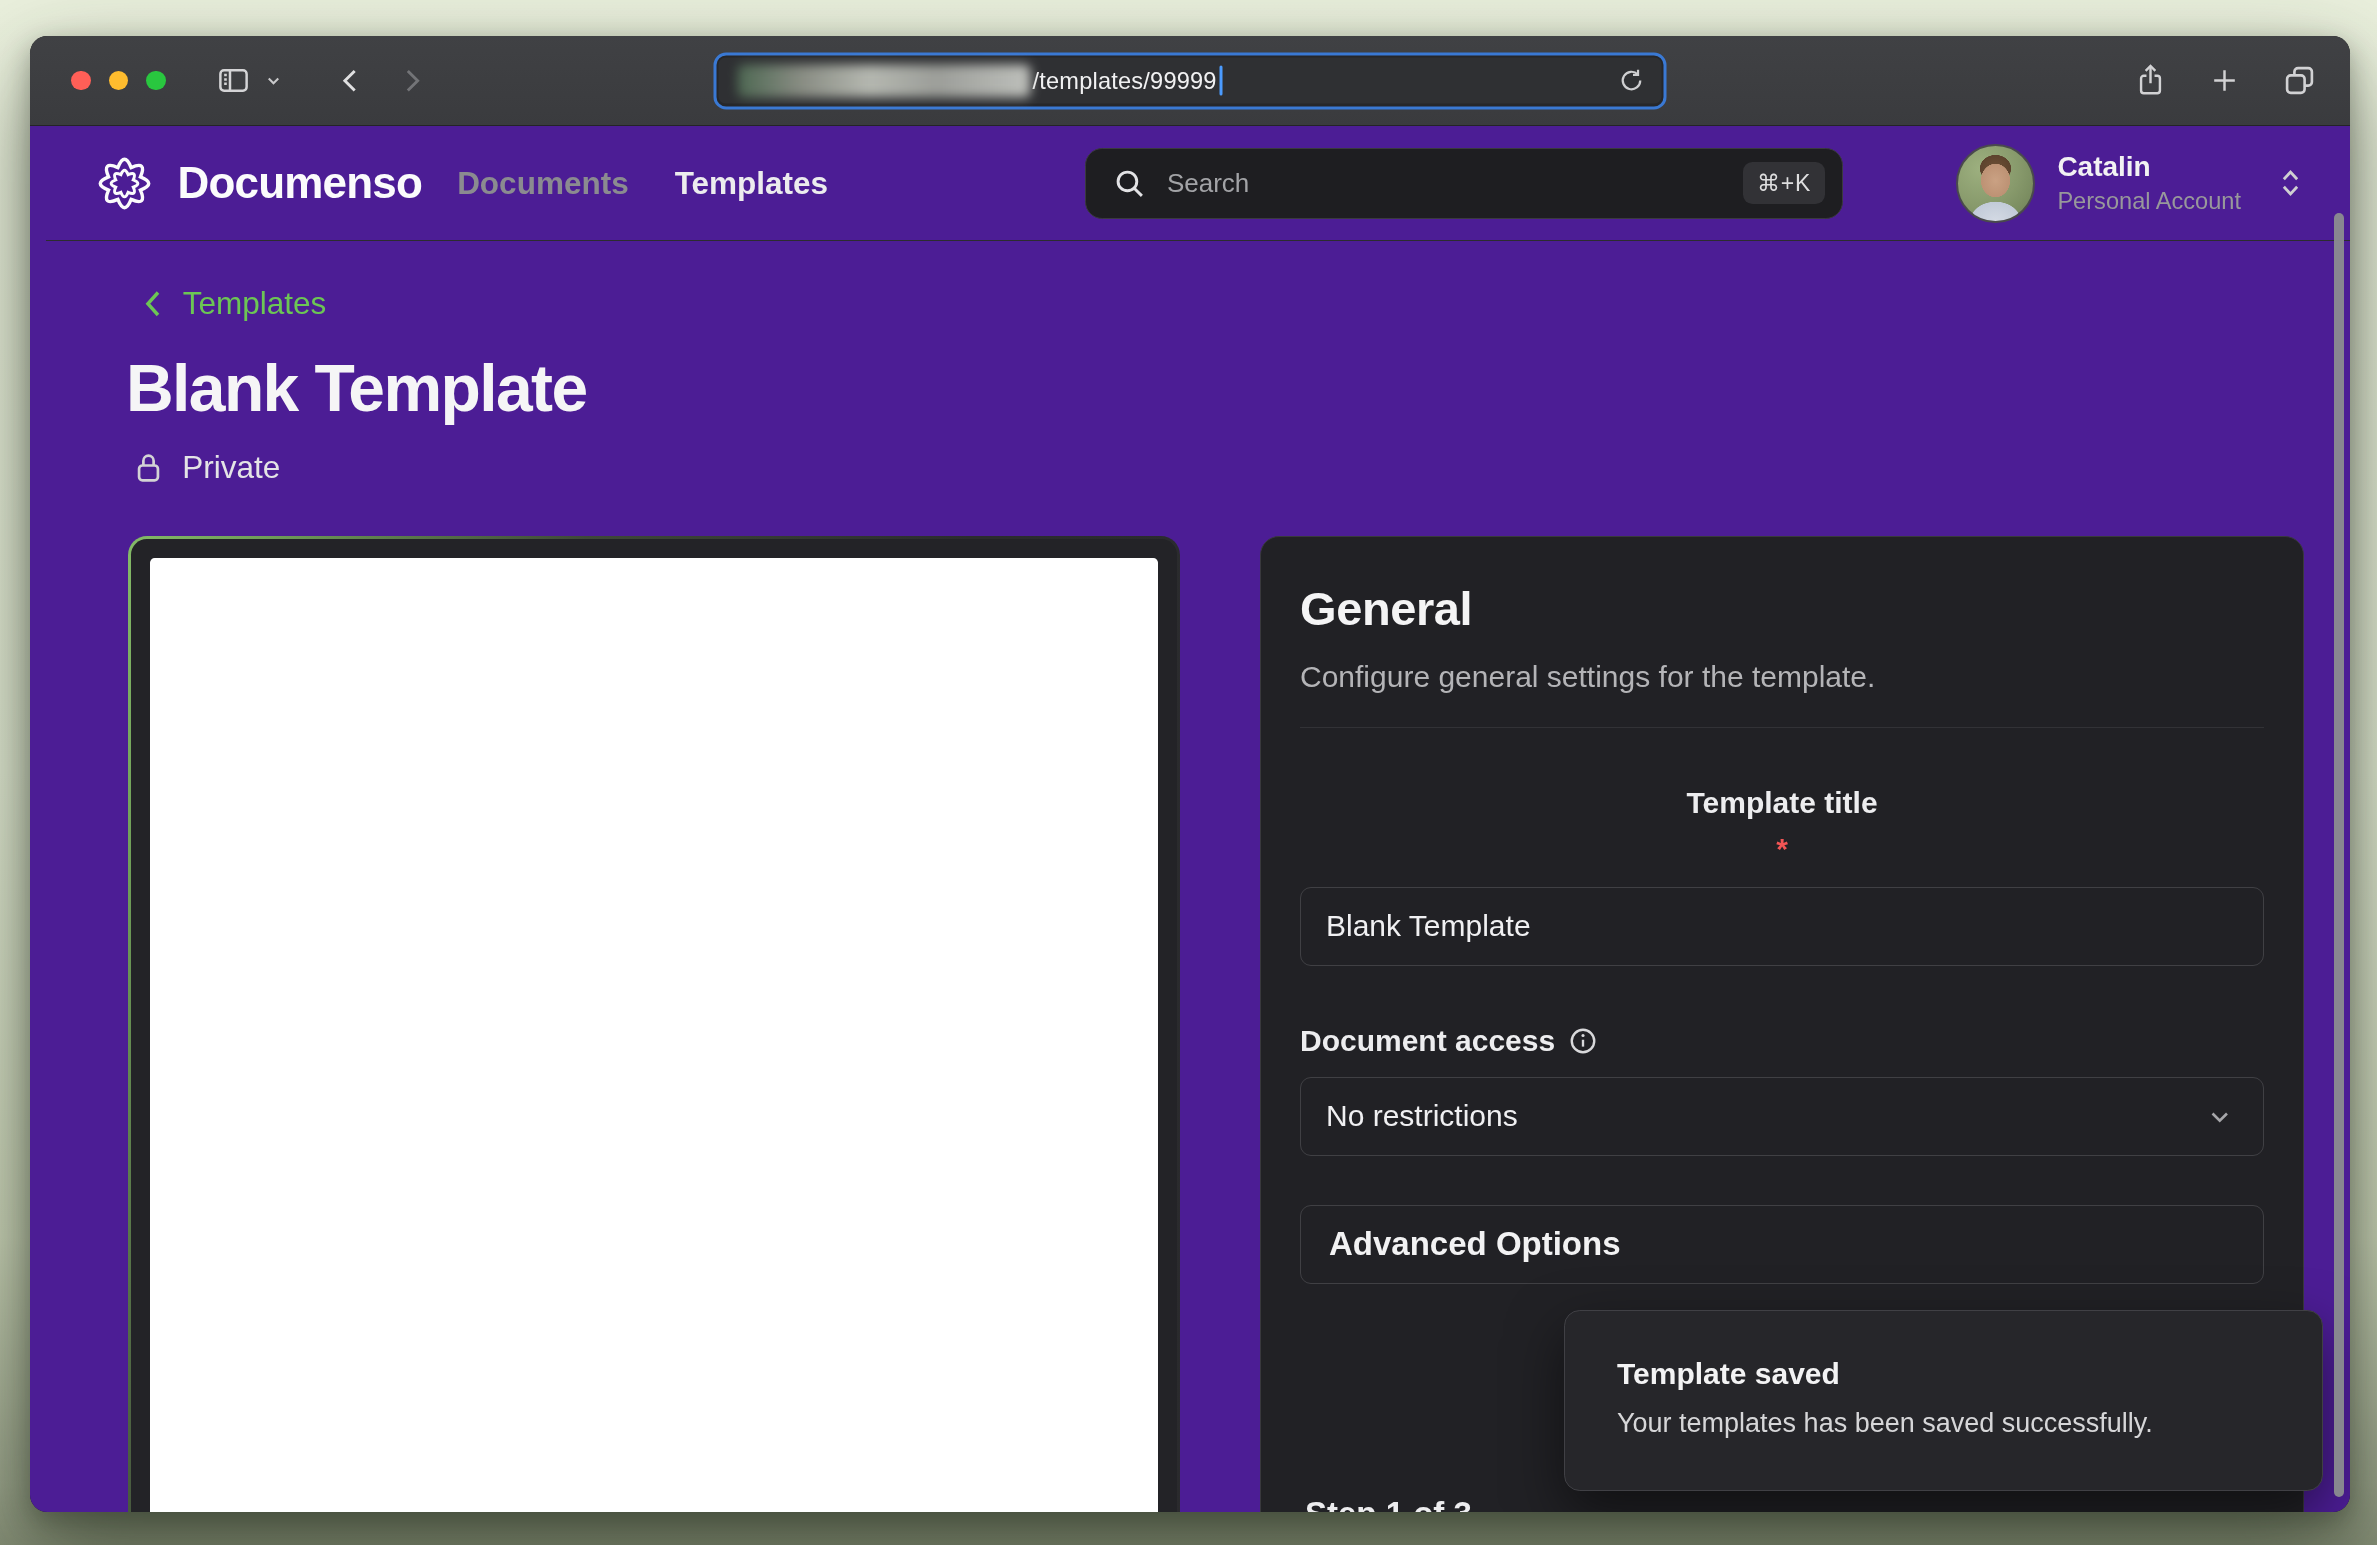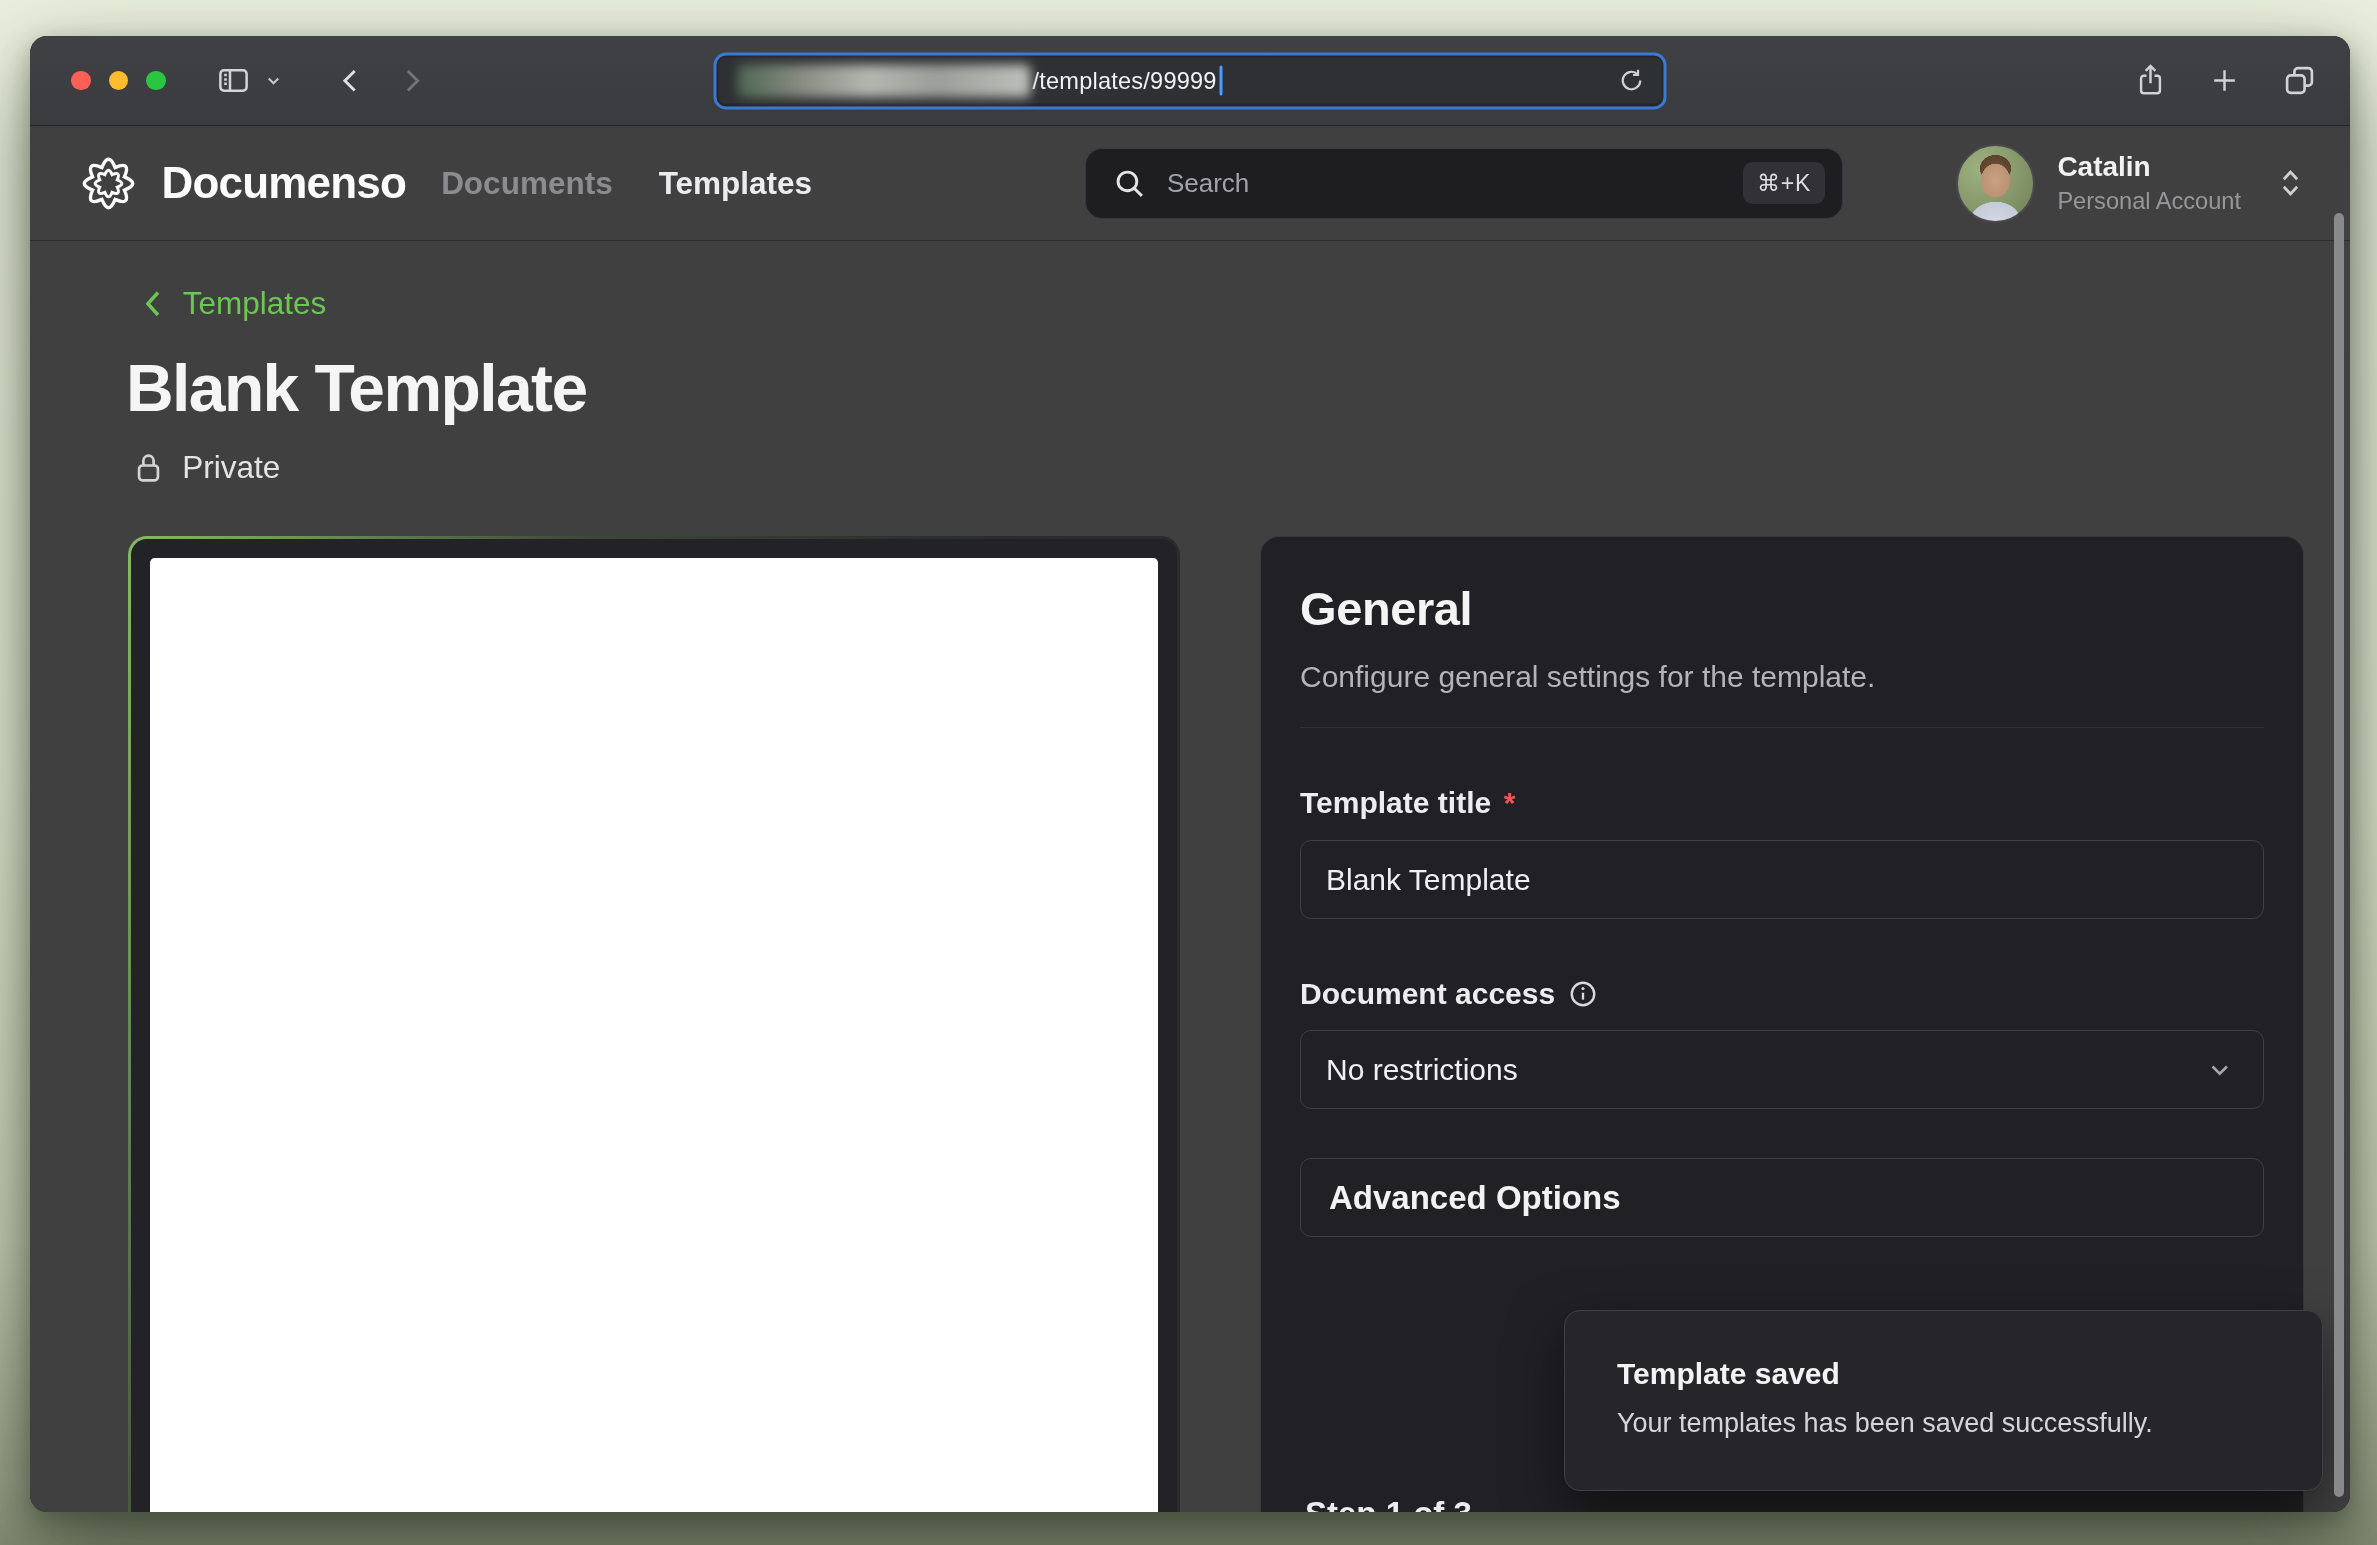--- a/index.html
+++ b/index.html
@@ -39,21 +39,21 @@
   .redacted {
     width:293px; height:33px; border-radius:6.3px; filter:blur(5.5px); opacity:.95;
     background:linear-gradient(90deg,#4f6b54 0%,#8e9288 22%,#bcbfb7 45%,#a2a49f 68%,#c6c8c3 100%);
   }
   .urltext { font-size:23.6px; color:#f1f1f2; margin-left:1.6px; letter-spacing:0.2px; }
   .caret { display:inline-block; width:3.9px; height:30px; background:#4b9bff; border-radius:1.6px; margin-left:2.4px; vertical-align:middle; }
   .reload { position:absolute; right:15.8px; color:#cfcfd1; }
   .chrome-right { position:absolute; right:33px; display:flex; gap:41px; color:#d2d2d4; align-items:center; }
 
   
-  .app { position:absolute; top:90px; left:0; right:0; bottom:0; background:#404040; }
+  .app { position:absolute; top:90px; left:0; right:0; bottom:0; background:#4c1d95;padding-left:16px; }
 
   .appheader {
     height:115px; display:flex; align-items:center;
     padding:0 46px; border-bottom:1.6px solid #2c2c2f;
   }
   .logo { display:flex; align-items:center; gap:20.5px; }
   .logo-text { font-size:44px; font-weight:800; letter-spacing:-0.8px; color:#fbfbfc; }
   .nav { display:flex; gap:46px; margin-left:35px; }
   .nav-link { font-size:31.5px; font-weight:600; color:#8b8b90; cursor:default; }
   .nav-link.active { color:#ececee; }
@@ -104,21 +104,21 @@
 
   
   .settings-card {
     position:absolute; left:1230px; top:410px; width:1044px; height:1150px;
     border:1.6px solid #39393d; border-radius:19px; background:#212125; padding:31.5px 39px;
   }
   .settings-heading { font-size:47px; font-weight:700; color:#f4f4f5; margin-top:12.6px; letter-spacing:-0.4px; }
   .settings-sub { font-size:30px; color:#b4b4b7; margin-top:23.6px; }
   .settings-divider { border:none; border-top:1.6px solid #323236; margin-top:33px; }
   .field-label { display:flex; align-items:center; gap:12.6px; font-size:30px; font-weight:600; color:#ededef; }
-  .label-title { margin-top:58px; }
+  .label-title { margin-top:58px;flex-direction:column; }
   .req { color:#f25555; }
   .text-input {
     margin-top:20.5px; width:100%; height:79px; background:transparent;
     border:1.6px solid #404044; border-radius:11px; padding:0 25px;
     font-family:"Liberation Sans",sans-serif; font-size:30px; color:#f0f0f2; outline:none;
   }
   .label-access { margin-top:58px; }
   .select {
     margin-top:19px; height:79px; border:1.6px solid #404044; border-radius:11px;
     display:flex; align-items:center; justify-content:space-between; padding:0 28px 0 25px; cursor:pointer;

